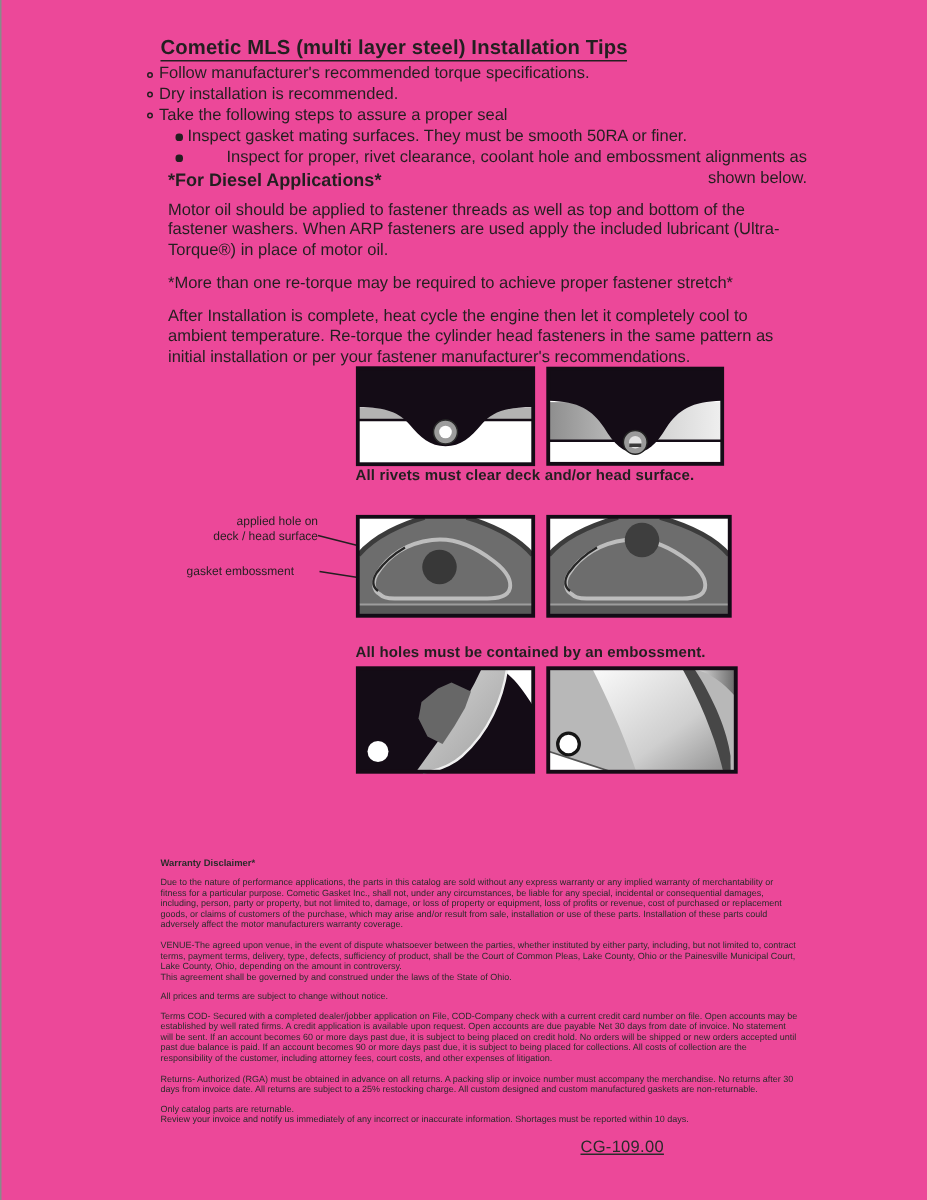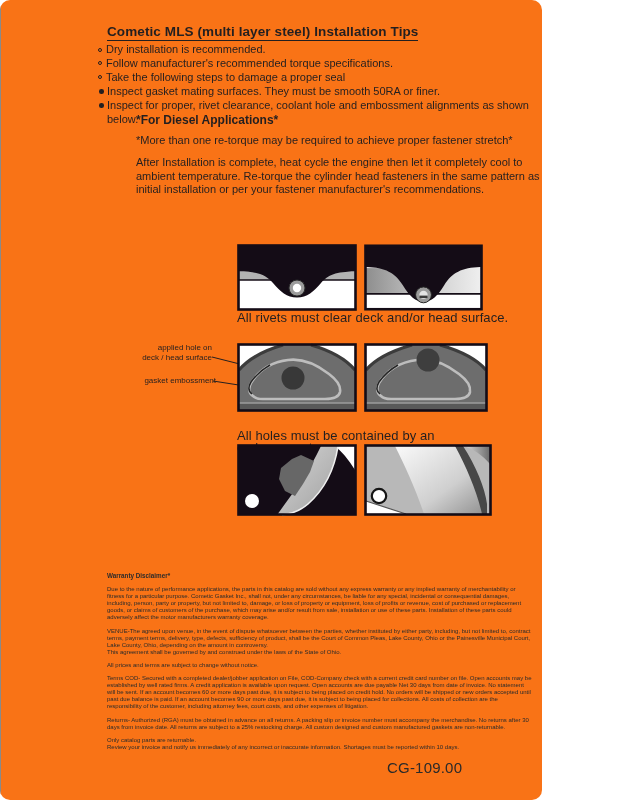--- a/index.html
+++ b/index.html
@@ -1,80 +1,81 @@
 <!DOCTYPE html>
 <html><head>
 <meta charset="utf-8">
 <style>
   * { margin:0; padding:0; box-sizing:border-box; }
   html,body { background:#ffffff; }
   body { font-family:"Liberation Sans", sans-serif; color:#231f20; }
-  .page { position:relative; width:542px; height:800px; background:#f97316; overflow:hidden;border-radius:10px; }
+  .page { position:relative; width:618px; height:800px; background:#ec4899; overflow:hidden; }
   .edge-line { position:absolute; left:0; top:0; width:1px; height:800px; background:#8a8a8a; }
 
   .title { position:absolute; left:107px; top:24px; font-size:13.5px; font-weight:bold;
            display:inline-block; border-bottom:1.6px solid #231f20; padding-bottom:1px; letter-spacing:0.1px; }
 
   .tips { position:absolute; left:98px; top:43px; width:440px; font-size:11px; line-height:13.9px; }
   .tip-row { display:flex; align-items:flex-start; }
-  .tip-row.sub { margin-left:1px; }
+  .tip-row.sub { margin-left:19px;text-align:right; }
   .b-open { width:4px; height:4px; border:1px solid #231f20; border-radius:50%; margin:4.5px 4px 0 0; flex:none; }
   .b-fill { width:4.5px; height:4.5px; background:#231f20; border-radius:50%; margin:4.5px 3.5px 0 0; flex:none; }
 
-  .diesel { position:absolute; left:112px; top:113px; width:424px;margin-left:24px; }
+  .diesel { position:absolute; left:112px; top:113px; width:424px; }
   .diesel h2 { font-size:12px; font-weight:bold; margin-bottom:7px; }
   .diesel p { font-size:11px; line-height:13.3px; margin-bottom:9px; }
 
   .dg-label { position:absolute; font-size:13px; font-weight:600; letter-spacing:0.4px; text-align:center;margin-top:36px; }
-  .dg-caption { position:absolute; font-size:13px; font-weight:400; letter-spacing:0.1px; line-height:11.5px; white-space:pre-line; }
+  .dg-caption { position:absolute; font-size:10px; font-weight:700; letter-spacing:0.1px; line-height:11.5px; white-space:pre-line; }
   .panel { position:absolute; }
   .panel svg { display:block; width:100%; height:100%; }
   .callout { position:absolute; font-size:8px; line-height:9.6px; text-align:right; white-space:pre-line; color:#231f20; }
   .leader { position:absolute; }
 
   .warranty { position:absolute; left:107px; top:572px; width:426px; font-size:6px; line-height:7.1px; color:#2b2b2b; }
   .warranty h3 { font-size:6.3px; font-weight:bold; margin-bottom:7px; }
   .warranty p { margin-bottom:6px; }
   .pre { white-space:pre-line; }
 
-  .footer-code { position:absolute; left:387px; top:759px; font-size:15px; color:#2a2a2a; letter-spacing:0.2px; }
+  .footer-code { position:absolute; left:387px; top:759px; font-size:11px; color:#2a2a2a; letter-spacing:0.2px;text-decoration:underline; }
 </style>
 </head>
 <body>
 
 <div class="page">
   <div class="edge-line"></div>
 
   <h1 class="title">Cometic MLS (multi layer steel) Installation Tips</h1>
 
   <div class="tips">
     <div class="tip-row">
       <span class="b-open"></span>
-      <span>Dry installation is recommended.</span>
+      <span>Follow manufacturer's recommended torque specifications.</span>
     </div>
     <div class="tip-row">
       <span class="b-open"></span>
-      <span>Follow manufacturer's recommended torque specifications.</span>
+      <span>Dry installation is recommended.</span>
     </div>
     <div class="tip-row">
       <span class="b-open"></span>
-      <span>Take the following steps to damage a proper seal</span>
+      <span>Take the following steps to assure a proper seal</span>
     </div>
     <div class="tip-row sub">
       <span class="b-fill"></span>
       <span>Inspect gasket mating surfaces.  They must be smooth 50RA or finer.</span>
     </div>
     <div class="tip-row sub">
       <span class="b-fill"></span>
       <span>Inspect for proper, rivet clearance, coolant hole and embossment alignments as shown below.</span>
     </div>
   </div>
 
   <div class="diesel">
     <h2>*For Diesel Applications*</h2>
+    <p>Motor oil should be applied to fastener threads as well as top and bottom of the fastener washers. When ARP fasteners are used apply the included lubricant (Ultra-Torque®) in place of motor oil.</p>
     <p>*More than one re-torque may be required to achieve proper fastener stretch*</p>
     <p>After Installation is complete, heat cycle the engine then let it completely cool to ambient temperature. Re-torque the cylinder head fasteners in the same pattern as initial installation or per your fastener manufacturer's recommendations.</p>
   </div>
 
   <div class="dg-label" style="left:237px; top:228px; width:120px;">RIGHT</div>
   <div class="dg-label" style="left:364px; top:228px; width:119px;">WRONG</div>
 
   <div class="panel" style="left:237px; top:244px; width:120px; height:67px;">
     <svg viewBox="0 0 120 67">
       <rect x="1" y="1" width="118" height="65" fill="#ffffff"></rect>
@@ -105,21 +106,21 @@
       <rect x="1.5" y="1.5" width="117" height="64" fill="none" stroke="#140c16" stroke-width="2.6"></rect>
     </svg>
   </div>
   <div class="dg-caption" style="left:237px; top:312px; width:280px;">All rivets must clear deck and/or head surface.</div>
 
   <div class="dg-label" style="left:237px; top:327px; width:120px;">RIGHT</div>
   <div class="dg-label" style="left:364px; top:327px; width:124px;">WRONG</div>
 
   <div class="callout" style="left:96px; top:343px; width:116px;">applied hole on
 deck / head surface</div>
-  <div class="callout" style="left:100px; top:376px; width:116px;">gasket embossment</div>
+  <div class="callout" style="left:80px; top:376px; width:116px;">gasket embossment</div>
   <svg class="leader" style="left:210px; top:352px;" width="90" height="40">
     <line x1="2" y1="5" x2="85" y2="26" stroke="#231f20" stroke-width="1"></line>
     <line x1="3" y1="29" x2="48" y2="36" stroke="#231f20" stroke-width="1"></line>
   </svg>
 
   <div class="panel" style="left:237px; top:343px; width:120px; height:69px;">
     <svg viewBox="0 0 120 69">
       <rect x="1" y="1" width="118" height="67" fill="#6d6d6d"></rect>
       <path d="M2 2 L46 2 C32 6 13 14 2 27 Z" fill="#ffffff"></path>
       <path d="M46 2 C32 6 13 14 2 27" fill="none" stroke="#3c3c3c" stroke-width="3.2"></path>

